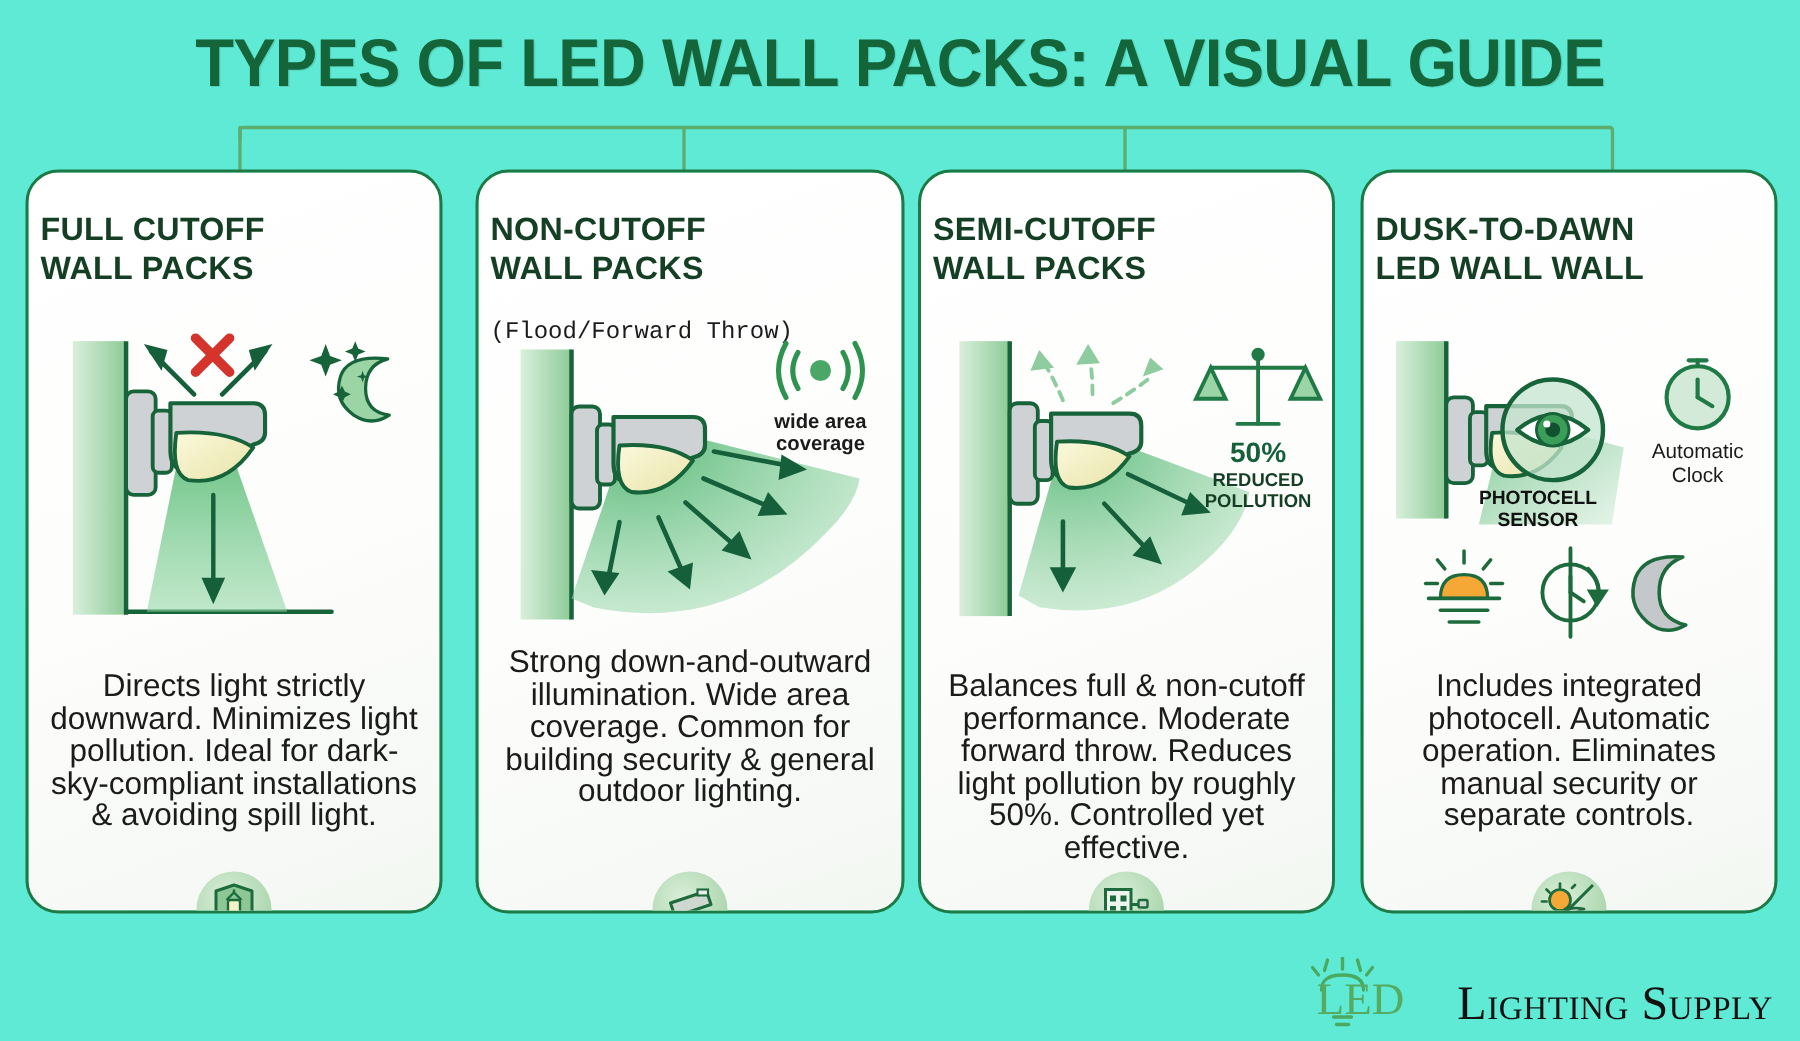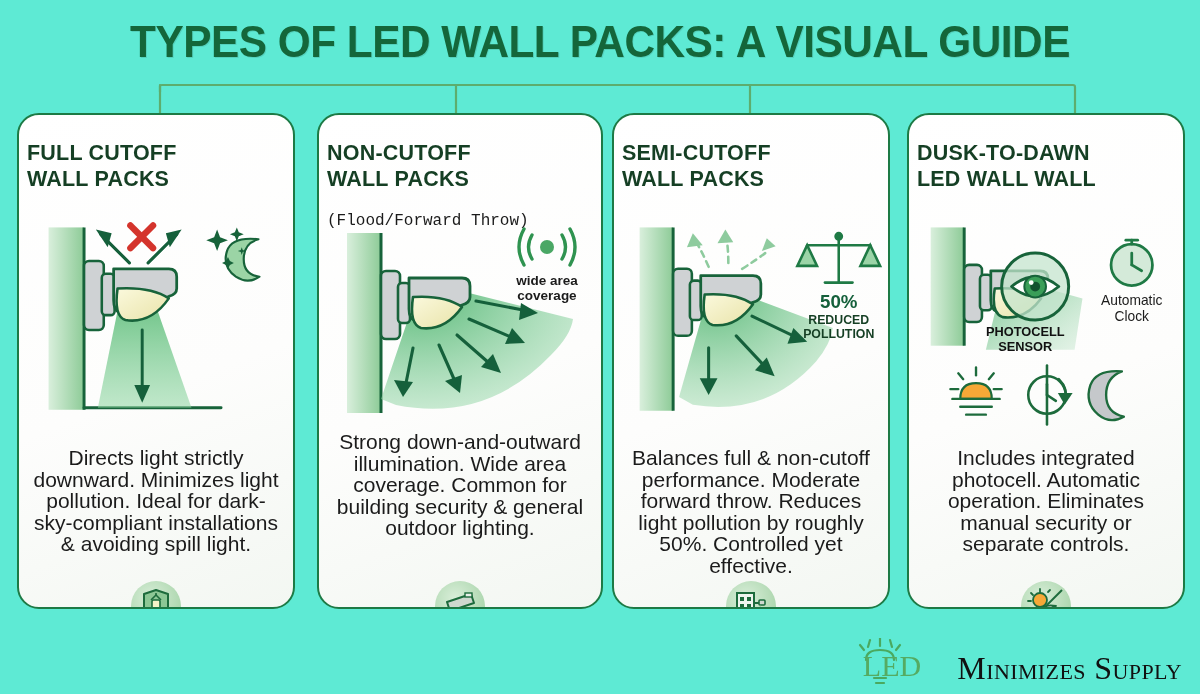--- a/index.html
+++ b/index.html
@@ -489,16 +489,16 @@
         <line x1="40" y1="0" x2="40" y2="8"></line>
         <line x1="50" y1="2" x2="52" y2="9"></line>
         <line x1="20" y1="7" x2="24" y2="12"></line>
         <line x1="60" y1="7" x2="56" y2="12"></line>
         <path d="M26 22 Q26 12 40 12 Q54 12 54 22"></path>
         <line x1="34" y1="40" x2="46" y2="40"></line>
         <line x1="36" y1="45" x2="44" y2="45"></line>
       </g>
       <text x="52" y="38" text-anchor="middle" font-family="Liberation Serif, serif" font-size="30" fill="#55ab62">LED</text>
     </svg>
-    <div id="logo-word">Minimizes Supply</div>
+    <div id="logo-word">Lighting Supply</div>
   </div>
 
 </div>
 
 </body></html>

